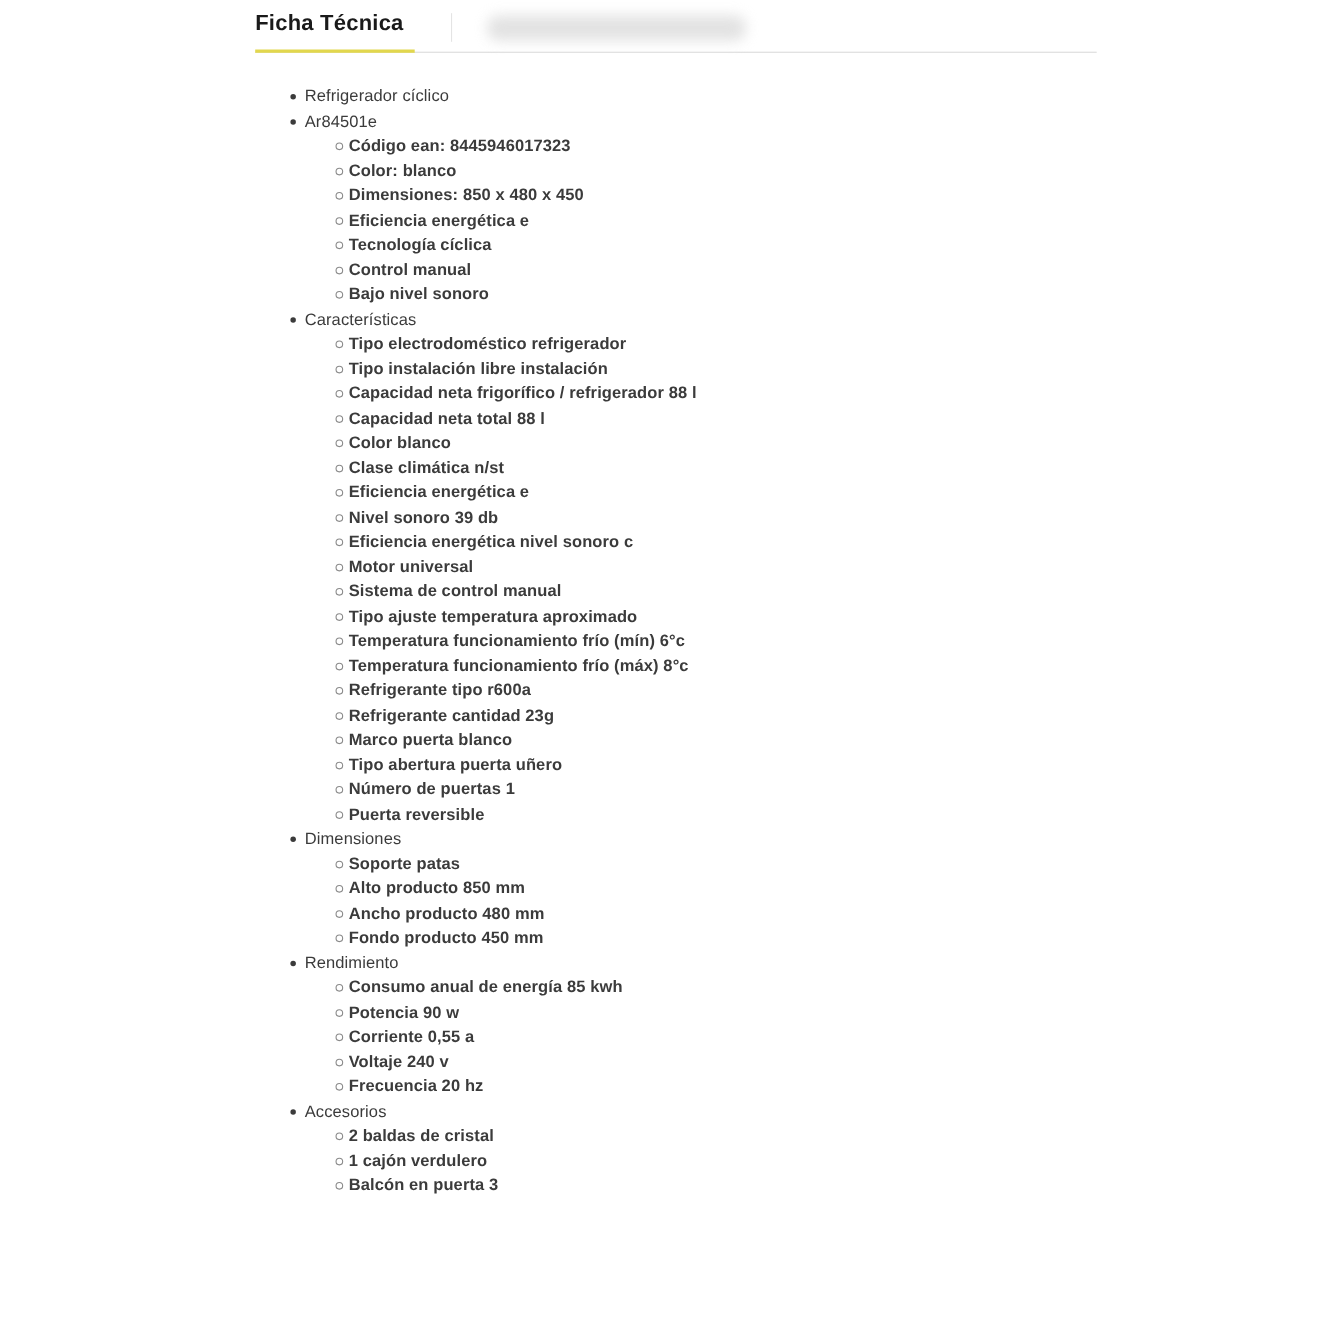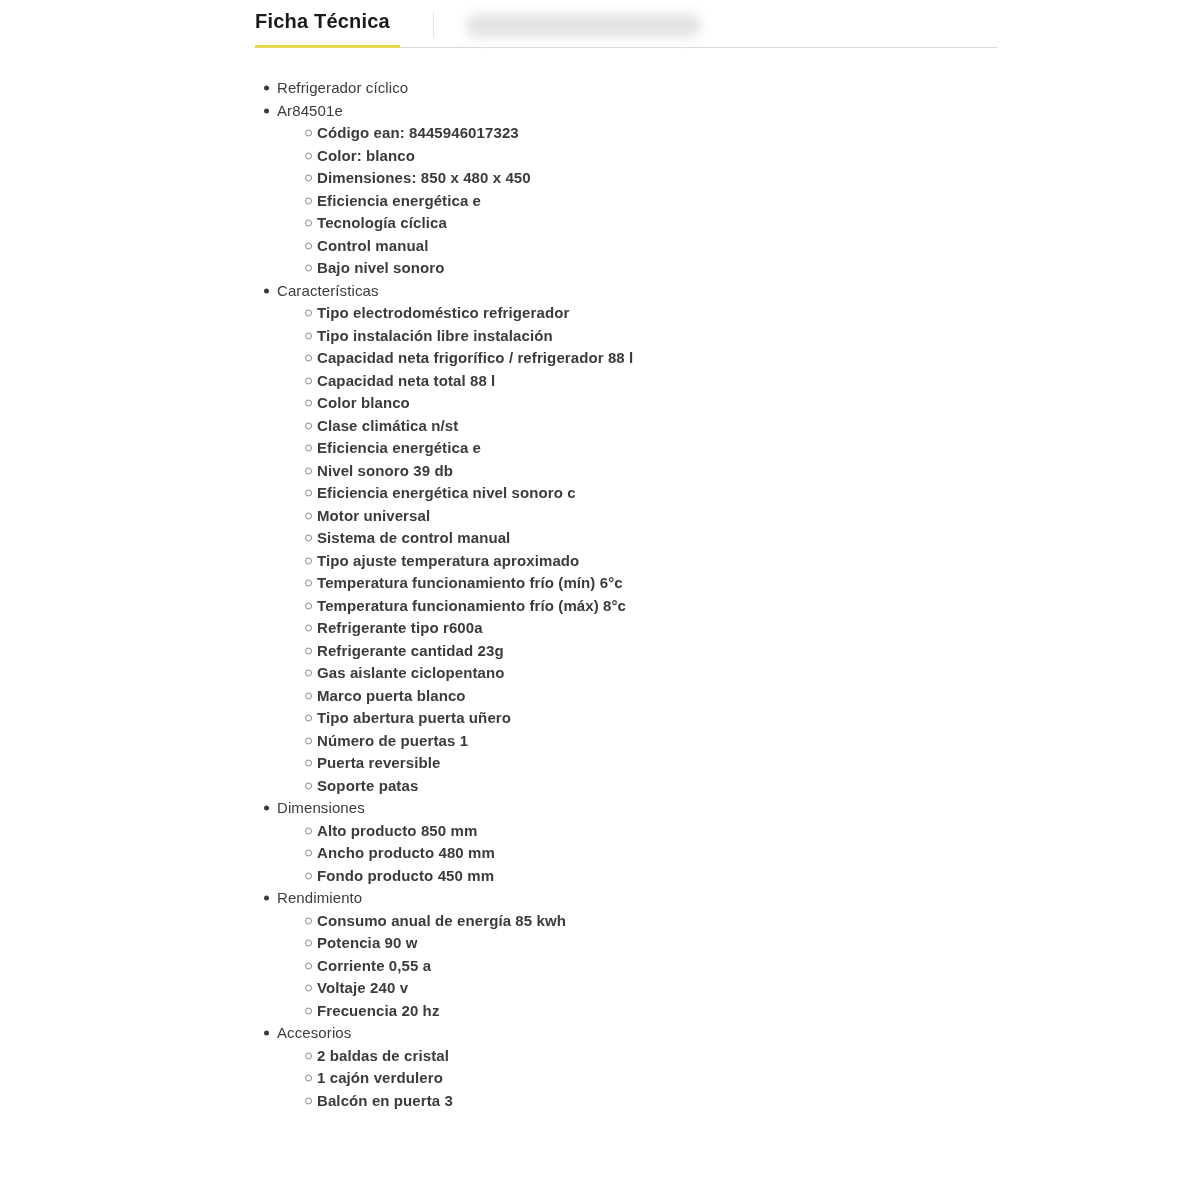--- a/index.html
+++ b/index.html
@@ -15,21 +15,20 @@
     width: 765px;
     padding-top: 4px;
   }
   
   .tabbar {
     display: flex;
     align-items: flex-start;
     border-bottom: 1px solid #dbdbdb;
     height: 44px;
     position: relative;
-    margin-left: 23px;
   }
   .tab-active {
     font-size: 20px;
     font-weight: 700;
     color: #1a1a1a;
     letter-spacing: 0.2px;
     padding: 6px 10px 0 0;
     height: 44px;
     border-bottom: 3px solid #e2d74e;
     margin-bottom: -2px;
@@ -121,27 +120,26 @@
       <div class="row lvl2"><span class="bullet"></span><span class="txt">Eficiencia energética e</span></div>
       <div class="row lvl2"><span class="bullet"></span><span class="txt">Nivel sonoro 39 db</span></div>
       <div class="row lvl2"><span class="bullet"></span><span class="txt">Eficiencia energética nivel sonoro c</span></div>
       <div class="row lvl2"><span class="bullet"></span><span class="txt">Motor universal</span></div>
       <div class="row lvl2"><span class="bullet"></span><span class="txt">Sistema de control manual</span></div>
       <div class="row lvl2"><span class="bullet"></span><span class="txt">Tipo ajuste temperatura aproximado</span></div>
       <div class="row lvl2"><span class="bullet"></span><span class="txt">Temperatura funcionamiento frío (mín) 6°c</span></div>
       <div class="row lvl2"><span class="bullet"></span><span class="txt">Temperatura funcionamiento frío (máx) 8°c</span></div>
       <div class="row lvl2"><span class="bullet"></span><span class="txt">Refrigerante tipo r600a</span></div>
       <div class="row lvl2"><span class="bullet"></span><span class="txt">Refrigerante cantidad 23g</span></div>
-      <div class="row lvl2"><span class="bullet"></span><span class="txt">Gas aislante ciclopentano</span></div>
       <div class="row lvl2"><span class="bullet"></span><span class="txt">Marco puerta blanco</span></div>
       <div class="row lvl2"><span class="bullet"></span><span class="txt">Tipo abertura puerta uñero</span></div>
       <div class="row lvl2"><span class="bullet"></span><span class="txt">Número de puertas 1</span></div>
       <div class="row lvl2"><span class="bullet"></span><span class="txt">Puerta reversible</span></div>
+      <div class="row lvl1"><span class="bullet"></span><span class="txt">Dimensiones</span></div>
       <div class="row lvl2"><span class="bullet"></span><span class="txt">Soporte patas</span></div>
-      <div class="row lvl1"><span class="bullet"></span><span class="txt">Dimensiones</span></div>
       <div class="row lvl2"><span class="bullet"></span><span class="txt">Alto producto 850 mm</span></div>
       <div class="row lvl2"><span class="bullet"></span><span class="txt">Ancho producto 480 mm</span></div>
       <div class="row lvl2"><span class="bullet"></span><span class="txt">Fondo producto 450 mm</span></div>
       <div class="row lvl1"><span class="bullet"></span><span class="txt">Rendimiento</span></div>
       <div class="row lvl2"><span class="bullet"></span><span class="txt">Consumo anual de energía 85 kwh</span></div>
       <div class="row lvl2"><span class="bullet"></span><span class="txt">Potencia 90 w</span></div>
       <div class="row lvl2"><span class="bullet"></span><span class="txt">Corriente 0,55 a</span></div>
       <div class="row lvl2"><span class="bullet"></span><span class="txt">Voltaje 240 v</span></div>
       <div class="row lvl2"><span class="bullet"></span><span class="txt">Frecuencia 20 hz</span></div>
       <div class="row lvl1"><span class="bullet"></span><span class="txt">Accesorios</span></div>

